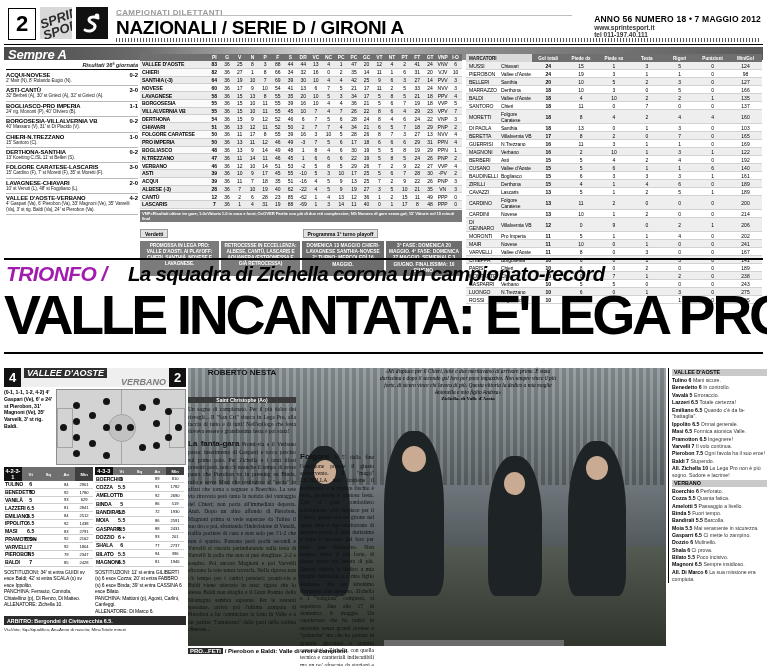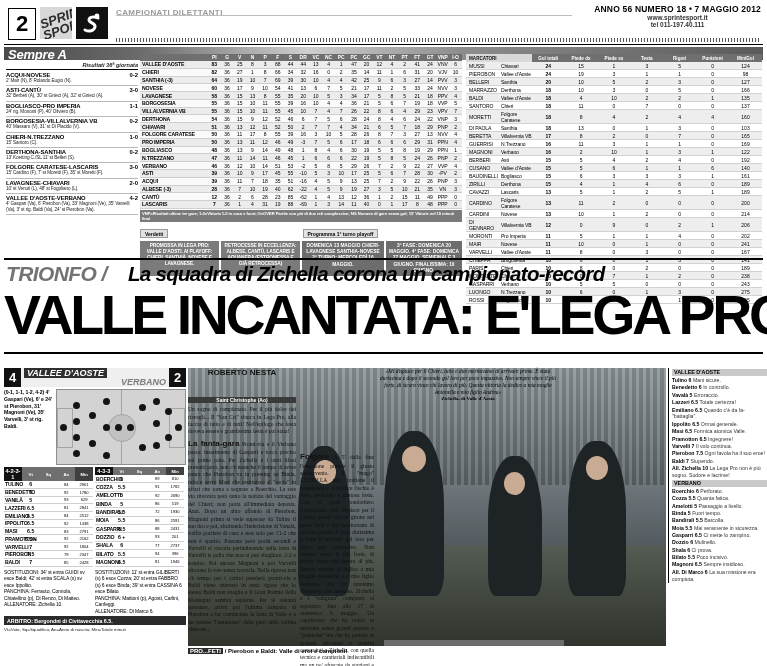--- a/index.html
+++ b/index.html
@@ -12,21 +12,21 @@
            font-size:22px;font-weight:bold;text-align:center;line-height:30px;}
   .logo-sprint{position:absolute;left:40px;top:7px;width:32px;height:32px;background:#d8d8d8;
                overflow:hidden;}
   .logo-sprint .w{position:absolute;font-weight:bold;font-size:13px;font-style:italic;color:#2b2b2b;
                   transform:rotate(-20deg);left:-1px;}
   .logo-box{position:absolute;left:76px;top:7px;width:32px;height:32px;background:#111;}
   .logo-box svg{display:block;}
   .mh-kicker{position:absolute;left:116px;top:8px;font-size:8px;font-weight:bold;color:#9a9a9a;
              letter-spacing:.4px;}
   .mh-title{position:absolute;left:116px;top:17px;font-size:19px;font-weight:bold;letter-spacing:-.3px;}
-  .mh-right{position:absolute;right:6px;top:4px;text-align:center;}
+  .mh-right{position:absolute;right:6px;top:14px;text-align:left;}
   .mh-anno{font-size:8.5px;font-weight:bold;letter-spacing:.2px;}
   .mh-web{font-size:6.5px;font-weight:bold;color:#333;}
   .mh-tel{font-size:6.5px;font-weight:bold;color:#333;}
   .mh-rule{position:absolute;left:116px;top:15px;right:195px;border-top:1px solid #bdbdbd;}
   .mh-dots{position:absolute;left:116px;top:38px;right:6px;height:4px;
            background:repeating-linear-gradient(90deg,#555 0 1px,transparent 1px 3px);}
 
   
   .girone-band{position:absolute;left:4px;top:47px;width:759px;height:13px;
      background:linear-gradient(90deg,#4a4a4a 0%,#6b6b6b 18%,#cfcfcf 40%,#8d8d8d 60%,#5a5a5a 100%);}
@@ -70,21 +70,21 @@
   table.mc th{background:#6f6f6f;color:#fff;font-size:4.6px;font-weight:bold;padding:1.5px 0;}
   table.mc th.l{text-align:left;padding-left:3px;background:#d9d9d9;color:#111;}
   table.mc td{font-size:5px;padding:.5px 0;text-align:center;border-bottom:.5px solid #d2d2d2;}
   table.mc td.nm{text-align:left;padding-left:3px;font-size:5.1px;letter-spacing:-.1px;}
   table.mc td.tm{text-align:left;padding-left:2px;font-size:5px;letter-spacing:-.1px;}
   table.mc td.g{font-weight:bold;}
   table.mc tr:nth-child(odd) td{background:#eee;}
 
   
   .hl-rule-top{position:absolute;left:4px;top:258px;width:759px;border-top:2px solid #000;}
-  .trionfo{position:absolute;left:6px;top:262px;font-size:21px;font-weight:bold;color:#737373;
+  .trionfo{position:absolute;left:6px;top:262px;font-size:21px;font-weight:bold;color:#a21caf;
            letter-spacing:-.6px;font-style:italic;}
   .trionfo-sub{position:absolute;left:128px;top:262px;font-size:20.5px;font-weight:bold;color:#000;
                letter-spacing:-.7px;font-style:italic;white-space:nowrap;}
   .bighead{position:absolute;left:4px;top:288px;width:760px;font-size:56px;font-weight:bold;
            letter-spacing:-3.4px;line-height:.95;white-space:nowrap;font-stretch:condensed;
            transform:scaleX(.99);transform-origin:left top;}
   .hl-rule-bot{position:absolute;left:4px;top:352px;width:759px;border-top:2px solid #000;}
 
   
   .photo{position:absolute;left:188px;top:368px;width:478px;height:278px;overflow:hidden;
@@ -171,20 +171,21 @@
         <span class="w" style="top:14px;left:2px;">SPORT</span>
     </div>
     <div class="logo-box">
       <svg width="32" height="32" viewBox="0 0 32 32">
           <path d="M9 23c4 2 9 1 10-3s-6-4-6-7 5-4 9-2" stroke="#fff" stroke-width="3" fill="none" stroke-linecap="round"></path>
           <circle cx="21" cy="9" r="2.4" fill="#fff"></circle>
         </svg>
     </div>
     <div class="mh-rule"></div>
     <div class="mh-kicker">CAMPIONATI DILETTANTI</div>
+    <div class="mh-title">NAZIONALI / SERIE D / GIRONI A</div>
     <div class="mh-right">
       <div class="mh-anno">ANNO 56 NUMERO 18 • 7 MAGGIO 2012</div>
       <div class="mh-web">www.sprintesport.it</div>
       <div class="mh-tel">tel 011-197.40.111</div>
     </div>
     <div class="mh-dots"></div>
   </div>
   <div class="topline"></div>
 
   <div class="girone-band"></div>

